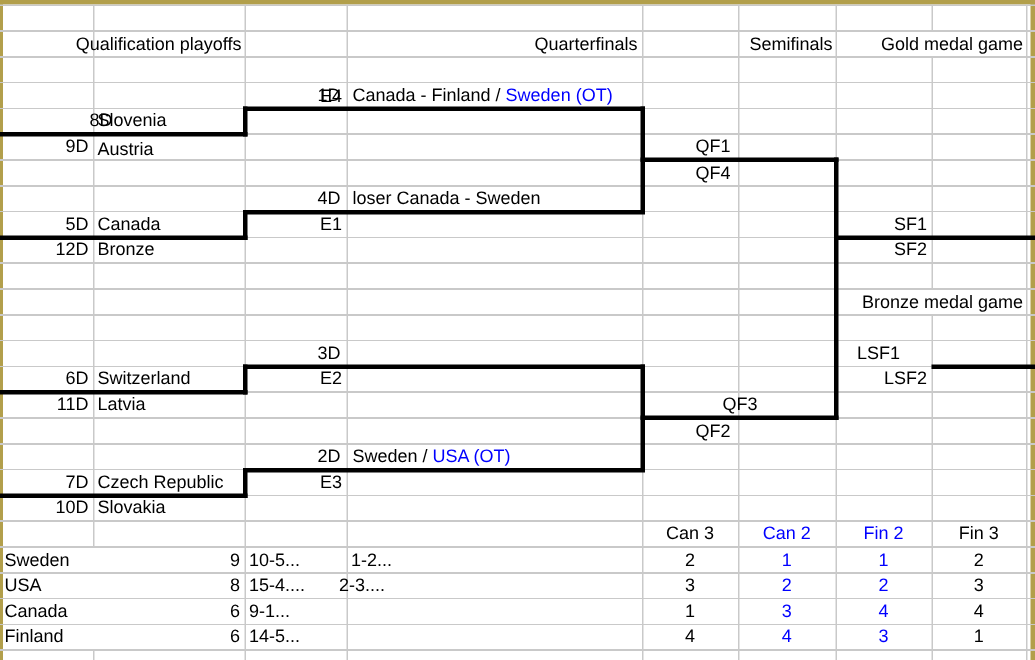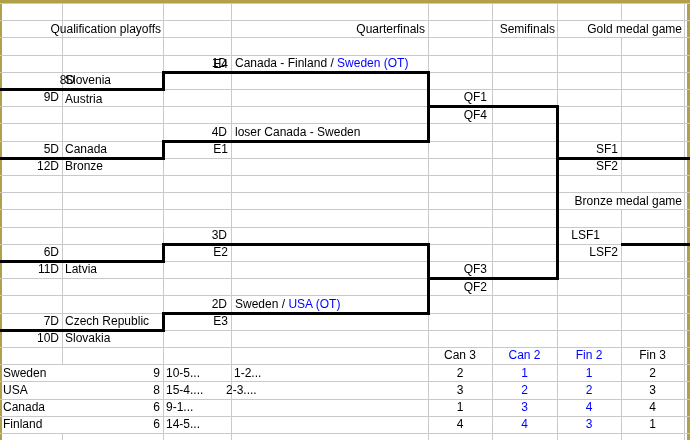--- a/index.html
+++ b/index.html
@@ -89,25 +89,26 @@
 
   <div class="c r" style="left:557px;top:141px;width:61px">SF1</div>
   <div class="c r" style="left:557px;top:158.2px;width:61px">SF2</div>
 
   <div class="c r" style="left:163px;top:227px;width:64px">3D</div>
 
   <div class="c r" style="left:539px;top:227px;width:61px">LSF1</div>
   <div class="c r" style="left:557px;top:244.2px;width:61px">LSF2</div>
 
   <div class="c r" style="left:0;top:244.2px;width:59px">6D</div>
+  <div class="c" style="left:65px;top:244.2px;width:98px">Switzerland</div>
   <div class="c r" style="left:163px;top:244.2px;width:65px">E2</div>
   <div class="c r" style="left:0;top:261.4px;width:59px">11D</div>
   <div class="c" style="left:65px;top:261.4px;width:98px">Latvia</div>
 
-  <div class="c r" style="left:428px;top:261.4px;width:59px">QF3</div>
+  <div class="c r" style="left:446px;top:261.4px;width:59px">QF3</div>
   <div class="c r" style="left:428px;top:278.6px;width:59px">QF2</div>
 
   <div class="c r" style="left:163px;top:295.8px;width:64px">2D</div>
   <div class="c" style="left:235px;top:295.8px;width:300px"><span>Sweden / </span><span class="blue">USA (OT)</span></div>
 
   <div class="c r" style="left:0;top:313px;width:59px">7D</div>
   <div class="c" style="left:65px;top:313px;width:98px">Czech Republic</div>
   <div class="c r" style="left:163px;top:313px;width:65px">E3</div>
   <div class="c r" style="left:0;top:330.2px;width:59px">10D</div>
   <div class="c" style="left:65px;top:330.2px;width:98px">Slovakia</div>

